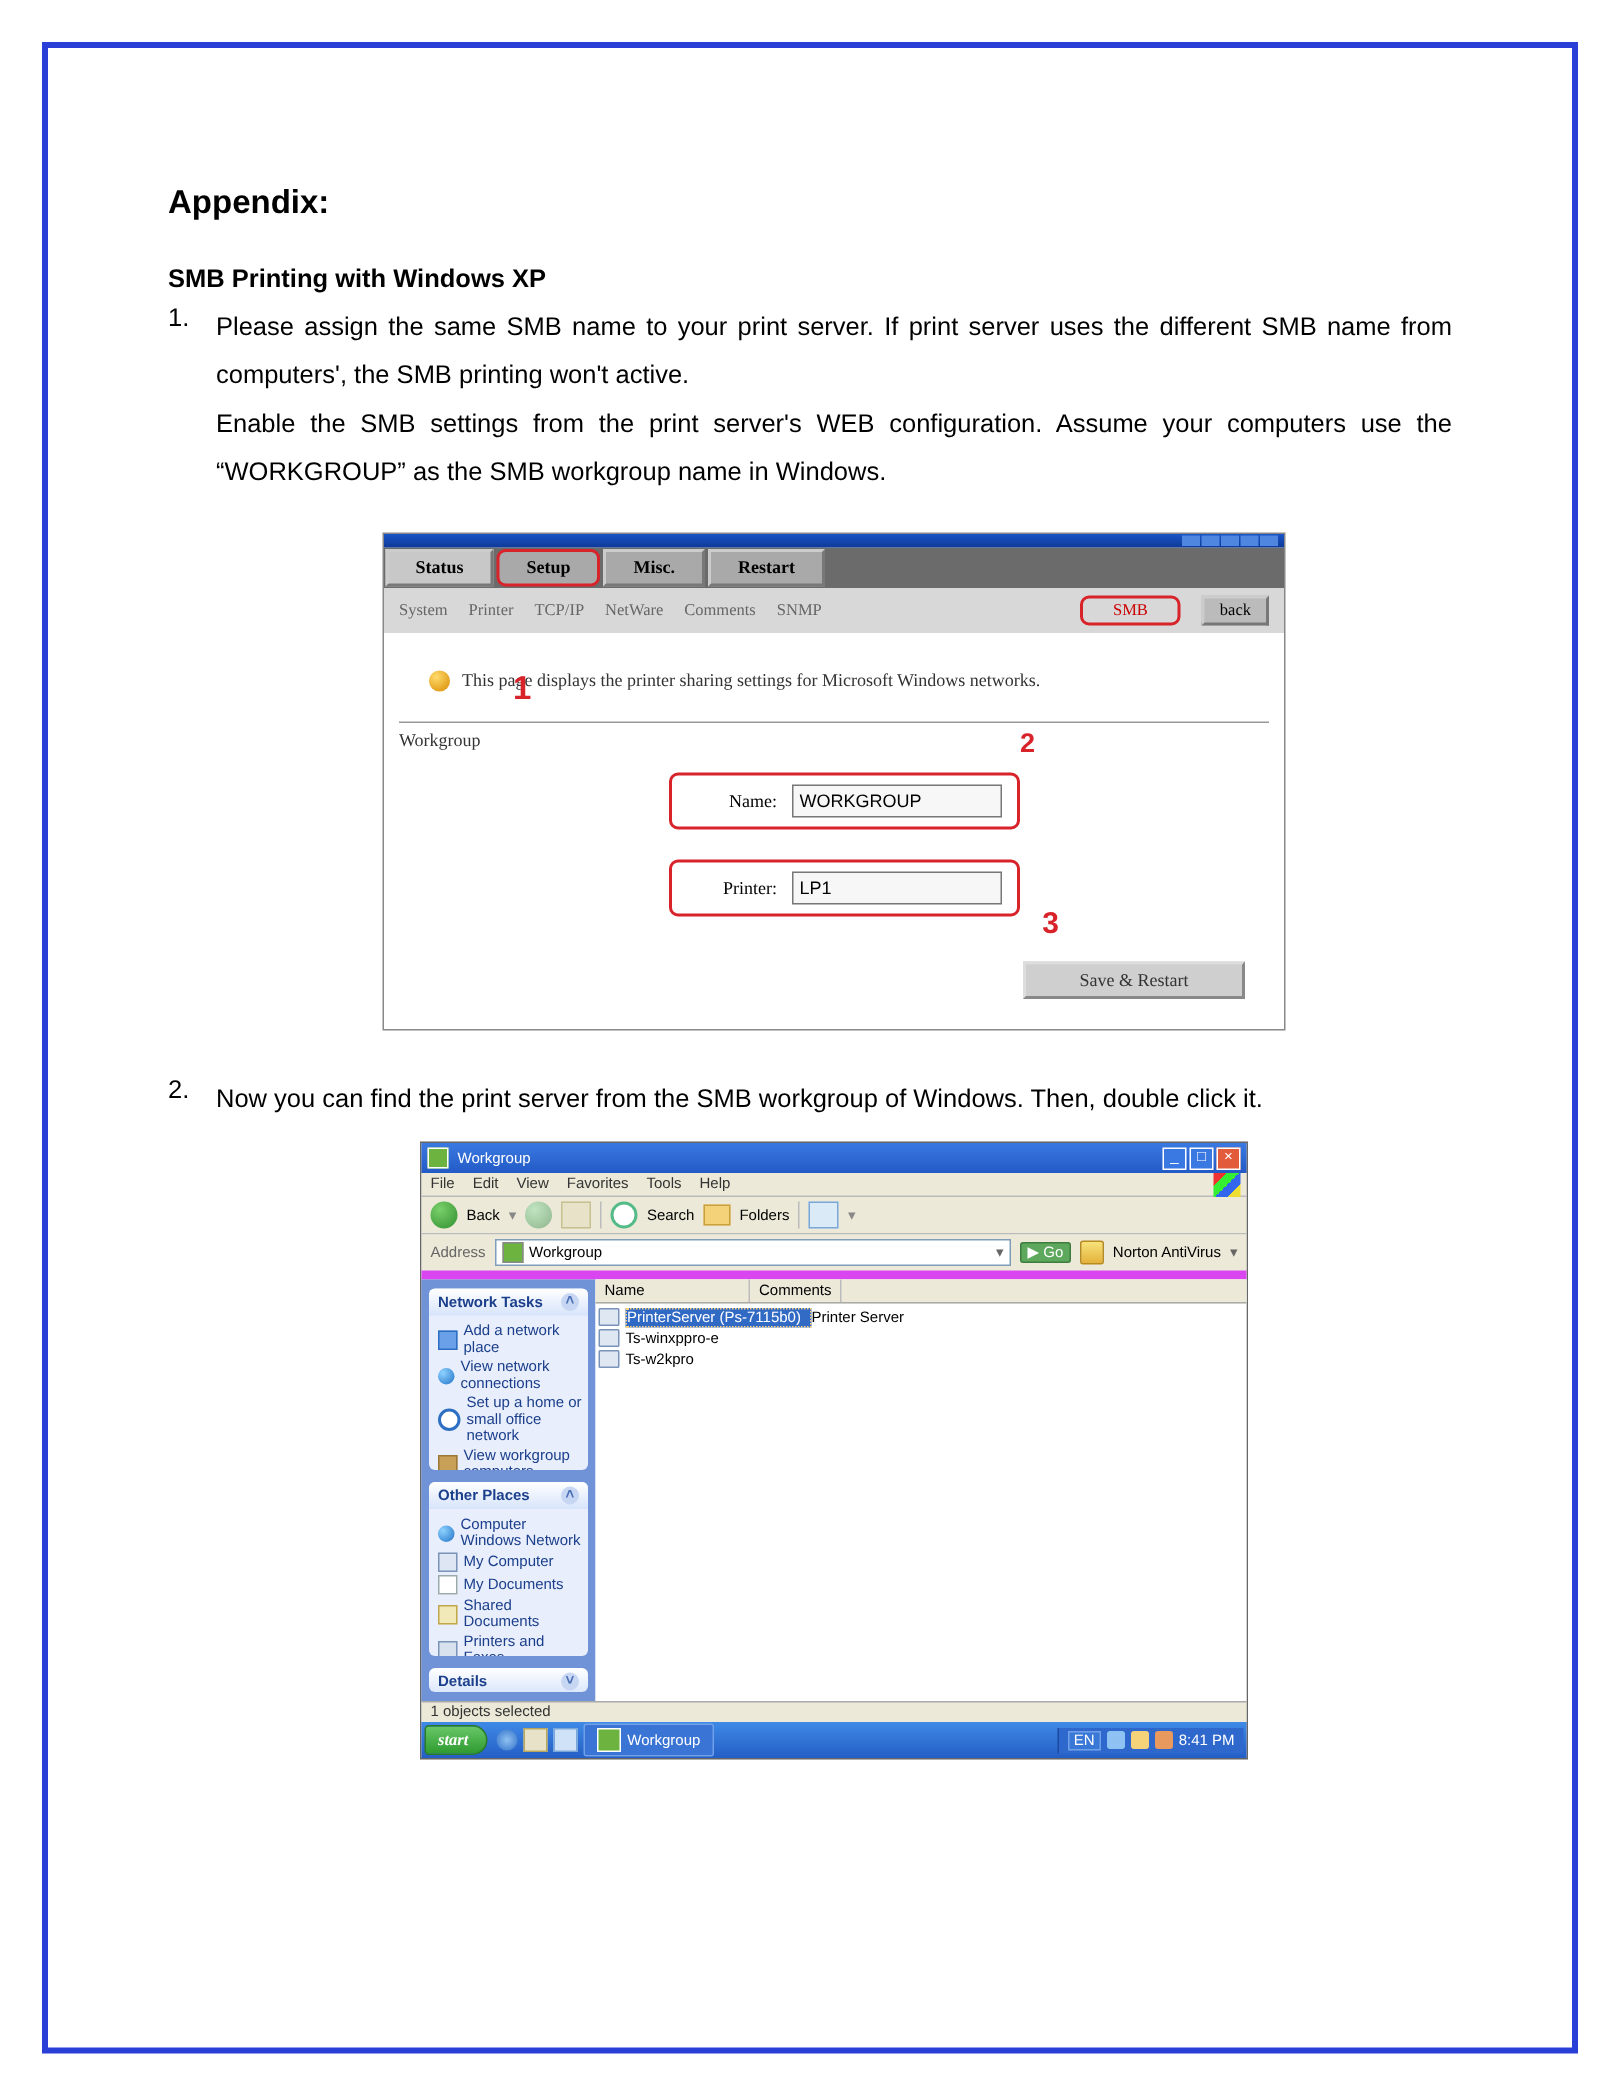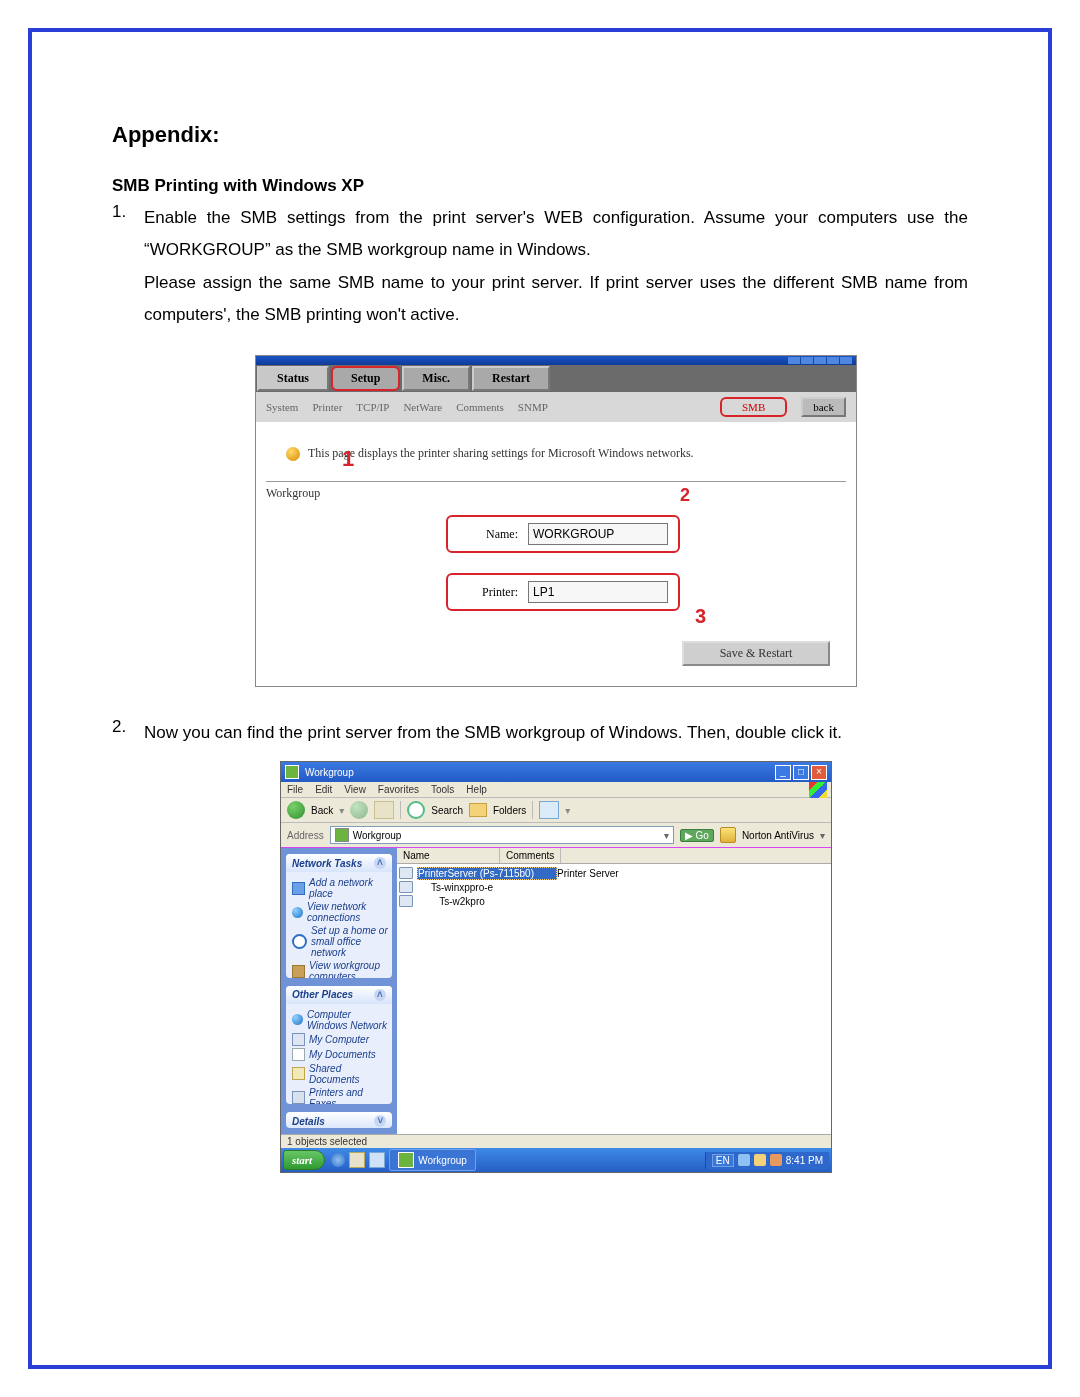--- a/index.html
+++ b/index.html
@@ -49,49 +49,49 @@
   .xp-menu{background:#ece9d8;padding:2px 6px;color:#333;display:flex;gap:12px;border-bottom:1px solid #bbb;position:relative;}
   .xp-flag{position:absolute;right:4px;top:0;width:18px;height:16px;background:linear-gradient(135deg,#e33 0 25%,#3e3 25% 50%,#36e 50% 75%,#ed3 75% 100%);}
   .xp-tool{background:#ece9d8;display:flex;align-items:center;gap:6px;padding:3px 6px;border-bottom:1px solid #bbb;}
   .ticon{width:18px;height:18px;border-radius:50%;display:inline-block;}
   .tback{background:radial-gradient(circle at 35% 30%,#7ad06a,#2f8f2f);}
   .tfwd{background:radial-gradient(circle at 35% 30%,#bfe4bf,#8fb58f);}
   .tup{background:#e8e2c8;width:18px;height:16px;border:1px solid #c8c090;}
   .tsearch{width:14px;height:14px;border-radius:50%;border:2px solid #5b8;background:#fff;}
   .tfolder{width:16px;height:12px;background:#f4d27a;border:1px solid #c8a040;}
   .tview{width:18px;height:16px;background:#dbeaf7;border:1px solid #7aa7d8;}
-  .xp-addr{background:#ece9d8;display:flex;align-items:center;gap:6px;padding:3px 6px;border-bottom:1px solid #d946ef;}
+  .xp-addr{background:#ece9d8;display:flex;align-items:center;gap:6px;padding:3px 6px;border-bottom:6px solid #d946ef;}
   .xp-addr .addrlabel{color:#666;}
   .xp-addr .addrbox{flex:1;background:#fff;border:1px solid #7f9db9;height:16px;display:flex;align-items:center;gap:4px;padding:0 4px;}
   .xp-addr .aicon{width:12px;height:12px;background:#6db33f;border:1px solid #888;}
   .xp-addr .go{background:#5ea85e;border:1px solid #3d7d3d;color:#fff;border-radius:2px;padding:0 4px;}
   .nav-icon{width:14px;height:14px;background:linear-gradient(#f7e27a,#e3b23a);border:1px solid #b88b20;border-radius:2px;}
   .xp-main{flex:1;display:flex;min-height:0;}
-  .xp-side{width:106px;background:#6f93d6;padding:6px 5px;display:flex;flex-direction:column;gap:8px;color:#fff;overflow:hidden;font-style:italic;}
+  .xp-side{width:106px;background:#6f93d6;padding:6px 5px;display:flex;flex-direction:column;gap:8px;color:#fff;overflow:hidden;}
   .xp-panel{background:#e8eefc;border-radius:4px;color:#1b3f8b;overflow:hidden;}
   .xp-panel .ph{background:linear-gradient(#fff,#d7e4fb);padding:3px 6px;font-weight:bold;color:#1b3f8b;display:flex;justify-content:space-between;align-items:center;}
   .chev{width:12px;height:12px;border-radius:50%;background:#c7d7f3;text-align:center;line-height:12px;color:#4a6fb5;}
   .xp-panel ul{list-style:none;margin:0;padding:4px 4px 6px 6px;}
   .xp-panel li{display:flex;align-items:center;gap:4px;padding:1px 0;color:#1b3f8b;}
   .pi{width:11px;height:11px;flex:none;}
   .pi.net{background:#6aa0e8;border:1px solid #2d6fc2;}
   .pi.world{border-radius:50%;background:radial-gradient(circle at 30% 30%,#8fd2ff,#1f72c8);}
   .pi.help{border-radius:50%;background:#fff;border:2px solid #2d6fc2;}
   .pi.people{background:#c8a058;border:1px solid #9c7838;}
   .pi.pc{background:#dde6f2;border:1px solid #7a93b8;}
   .pi.doc{background:#fff;border:1px solid #9aa;}
   .pi.share{background:#f2e9b8;border:1px solid #bfa74e;}
   .pi.printer{background:#d8e2ee;border:1px solid #7a93b8;}
   .xp-list{flex:1;background:#fff;}
   .xp-list .hdr{display:flex;background:#ece9d8;border-bottom:1px solid #aaa;}
   .xp-list .hdr span{padding:2px 6px;border-right:1px solid #bbb;}
   .xp-list .rows{padding:2px 0;}
   .xp-list .row{display:flex;align-items:center;height:14px;}
   .xp-list .ricon{width:12px;height:10px;margin:0 4px 0 2px;background:#dfe7f2;border:1px solid #7a93b8;border-radius:1px;}
-  .xp-list .name{min-width:90px;padding-right:22px;text-align:center;}
+  .xp-list .name{min-width:90px;padding-right:6px;}
   .xp-list .row.sel .name{background:#316ac5;color:#fff;border:1px dotted #ffd27f;}
   .xp-status{background:#ece9d8;border-top:1px solid #aaa;padding:1px 6px;color:#333;}
   .xp-task{height:24px;background:linear-gradient(#3f8ae7,#245ec5);display:flex;align-items:center;justify-content:space-between;padding:0 2px;color:#fff;}
   .xp-start{background:linear-gradient(#67c767,#2f9a2f);border-radius:3px 10px 10px 3px;padding:3px 12px 3px 8px;font:italic bold 11px Tahoma;border:1px solid #2a7a2a;}
   .xp-task .tasks{display:flex;align-items:center;gap:4px;flex:1;padding:0 6px;}
   .taskbtn{background:#3a74d4;border:1px solid #6fa0e8;border-radius:2px;padding:2px 8px;display:flex;align-items:center;gap:4px;}
   .qicon{width:14px;height:14px;}
   .tray{background:#2e68cc;border-left:1px solid #1c4aa0;padding:2px 6px;display:flex;align-items:center;gap:4px;}
   .tray .lang{background:#3a78d8;border:1px solid #6fa0e8;padding:0 3px;}
   .tray .ticon2{width:12px;height:12px;background:#8fc2f2;border-radius:2px;}
@@ -103,22 +103,22 @@
   <div class="frame">
 
     <div class="appendix-title">Appendix:</div>
 
     <div class="subhead">SMB Printing with Windows XP</div>
 
     <ol class="steps">
 
       <li>
         <span class="num">1.</span>
+        <div class="bodytext">Please assign the same SMB name to your print server. If print server uses the different SMB name from computers', the SMB printing won't active.</div>
         <div class="bodytext">Enable the SMB settings from the print server's WEB configuration. Assume your computers use the “WORKGROUP” as the SMB workgroup name in Windows.</div>
-        <div class="bodytext">Please assign the same SMB name to your print server. If print server uses the different SMB name from computers', the SMB printing won't active.</div>
 
         <div class="shot1">
           <div class="s1-top">
             <div class="ctrls">
                 <span></span>
                 <span></span>
                 <span></span>
                 <span></span>
                 <span></span>
               </div>

